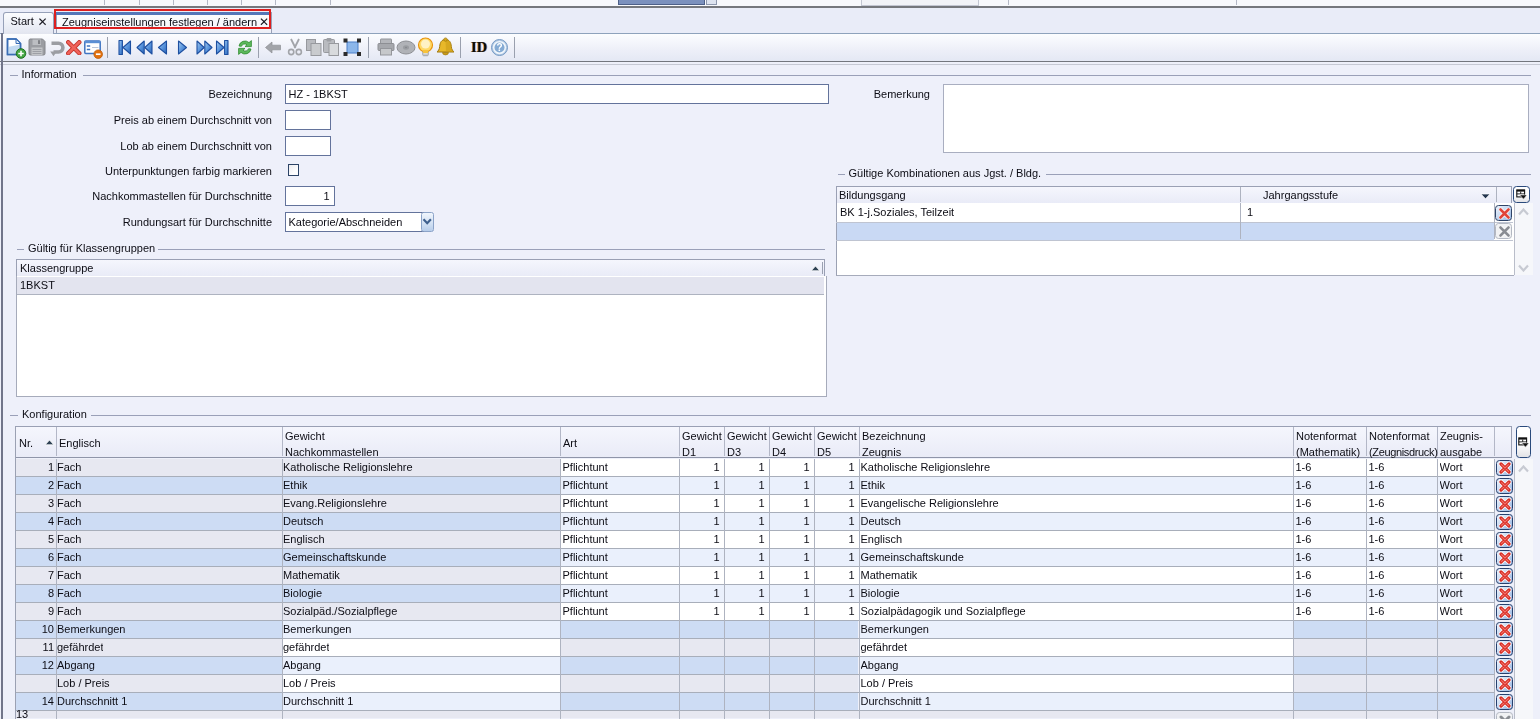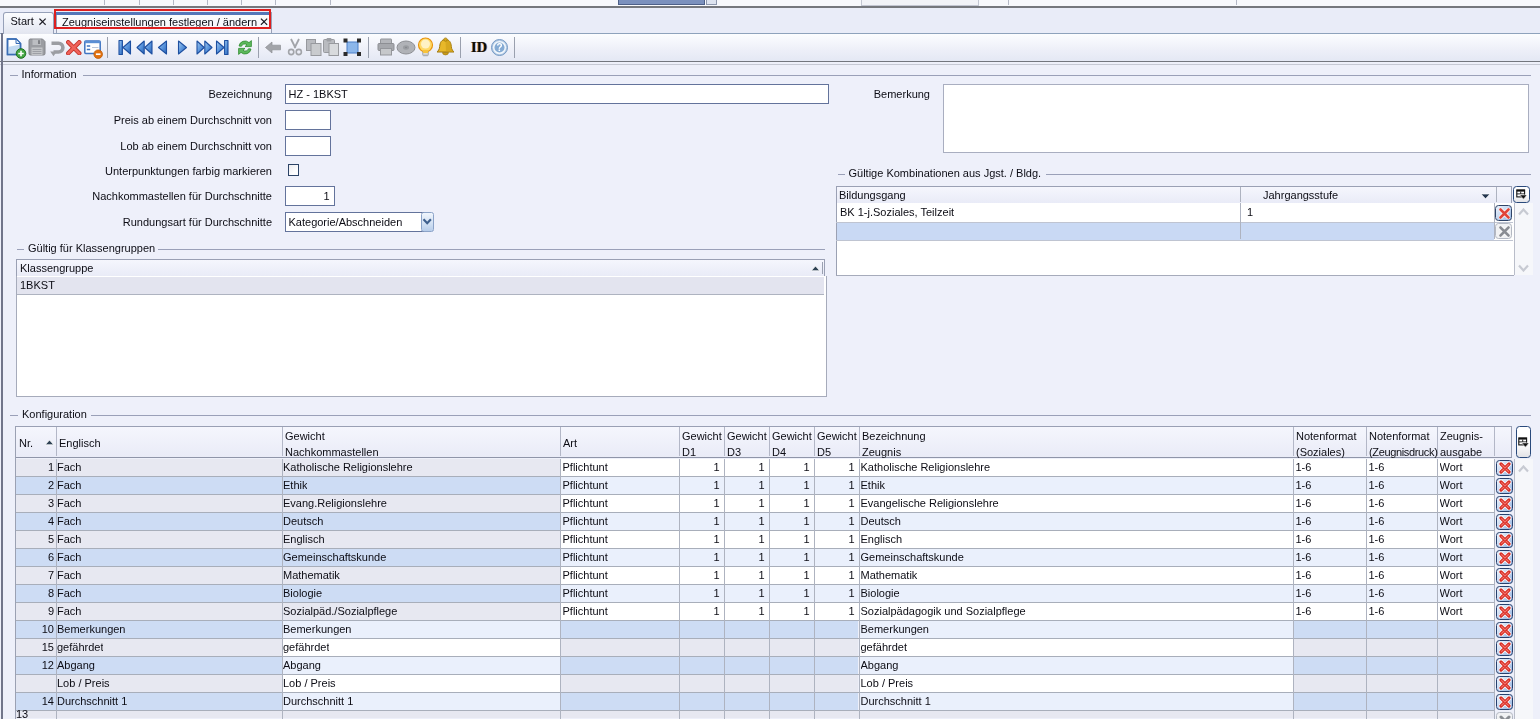--- a/index.html
+++ b/index.html
@@ -279,21 +279,21 @@
 <div class="gtxt" style="left:682px;top:445.5px;">D1</div>
 <div class="gtxt" style="left:727px;top:430px;">Gewicht</div>
 <div class="gtxt" style="left:727px;top:445.5px;">D3</div>
 <div class="gtxt" style="left:772px;top:430px;">Gewicht</div>
 <div class="gtxt" style="left:772px;top:445.5px;">D4</div>
 <div class="gtxt" style="left:817px;top:430px;">Gewicht</div>
 <div class="gtxt" style="left:817px;top:445.5px;">D5</div>
 <div class="gtxt" style="left:862px;top:430px;">Bezeichnung</div>
 <div class="gtxt" style="left:862px;top:445.5px;">Zeugnis</div>
 <div class="gtxt" style="left:1296px;top:430px;">Notenformat</div>
-<div class="gtxt" style="left:1296px;top:445.5px;">(Soziales)</div>
+<div class="gtxt" style="left:1296px;top:445.5px;">(Mathematik)</div>
 <div class="gtxt" style="left:1369px;top:430px;">Notenformat</div>
 <div class="gtxt" style="left:1369px;top:445.5px;letter-spacing:-0.35px;">(Zeugnisdruck)</div>
 <div class="gtxt" style="left:1440px;top:430px;">Zeugnis-</div>
 <div class="gtxt" style="left:1440px;top:445.5px;">ausgabe</div>
 <div class="abs" style="left:1515.5px;top:426px;width:13px;height:29.5px;border:1.8px solid #2a4a7c;border-radius:3.5px;background:linear-gradient(#ffffff,#ffffff 55%,#e2e2e6);"></div>
 <svg class="abs" style="left:1518.3px;top:437.05px;" width="12" height="12" viewBox="0 0 12 12">
 <rect x="0.8" y="0.9" width="7.8" height="7" fill="#fff" stroke="#111" stroke-width="1.1"></rect>
 <rect x="0.8" y="0.9" width="7.8" height="1.7" fill="#111"></rect>
 <path d="M4.7 2.6 v2.2" stroke="#111" stroke-width="0.9"></path>
 <path d="M0.8 4.9 h7.8" stroke="#111" stroke-width="0.9"></path>
@@ -535,21 +535,21 @@
 <div class="cell" style="left:16px;top:621px;width:38px;text-align:right;">10</div>
 <div class="cell" style="left:57px;top:621px;">Bemerkungen</div>
 <div class="cell" style="left:283px;top:621px;">Bemerkungen</div>
 <div class="cell" style="left:860.5px;top:621px;">Bemerkungen</div>
 <div class="xbtn" style="left:1495.5px;top:621.5px;"></div>
 <svg class="abs" style="left:1498.5px;top:624px;" width="12" height="12" viewBox="0 0 12 12">
     <path d="M2 2 L10 10 M10 2 L2 10" stroke="#fff" stroke-width="4.6" stroke-linecap="round"></path>
 <path d="M2 2 L10 10 M10 2 L2 10" stroke="#d62f26" stroke-width="3.2" stroke-linecap="round"></path>
 <path d="M2.6 2.6 L9.4 9.4 M9.4 2.6 L2.6 9.4" stroke="#f4736c" stroke-width="1.1" stroke-linecap="round"></path>
   </svg>
-<div class="cell" style="left:16px;top:639px;width:38px;text-align:right;">15</div>
+<div class="cell" style="left:16px;top:639px;width:38px;text-align:right;">11</div>
 <div class="cell" style="left:57px;top:639px;">gefährdet</div>
 <div class="cell" style="left:283px;top:639px;">gefährdet</div>
 <div class="cell" style="left:860.5px;top:639px;">gefährdet</div>
 <div class="xbtn" style="left:1495.5px;top:639.5px;"></div>
 <svg class="abs" style="left:1498.5px;top:642px;" width="12" height="12" viewBox="0 0 12 12">
     <path d="M2 2 L10 10 M10 2 L2 10" stroke="#fff" stroke-width="4.6" stroke-linecap="round"></path>
 <path d="M2 2 L10 10 M10 2 L2 10" stroke="#d62f26" stroke-width="3.2" stroke-linecap="round"></path>
 <path d="M2.6 2.6 L9.4 9.4 M9.4 2.6 L2.6 9.4" stroke="#f4736c" stroke-width="1.1" stroke-linecap="round"></path>
   </svg>
 <div class="cell" style="left:16px;top:657px;width:38px;text-align:right;">12</div>

